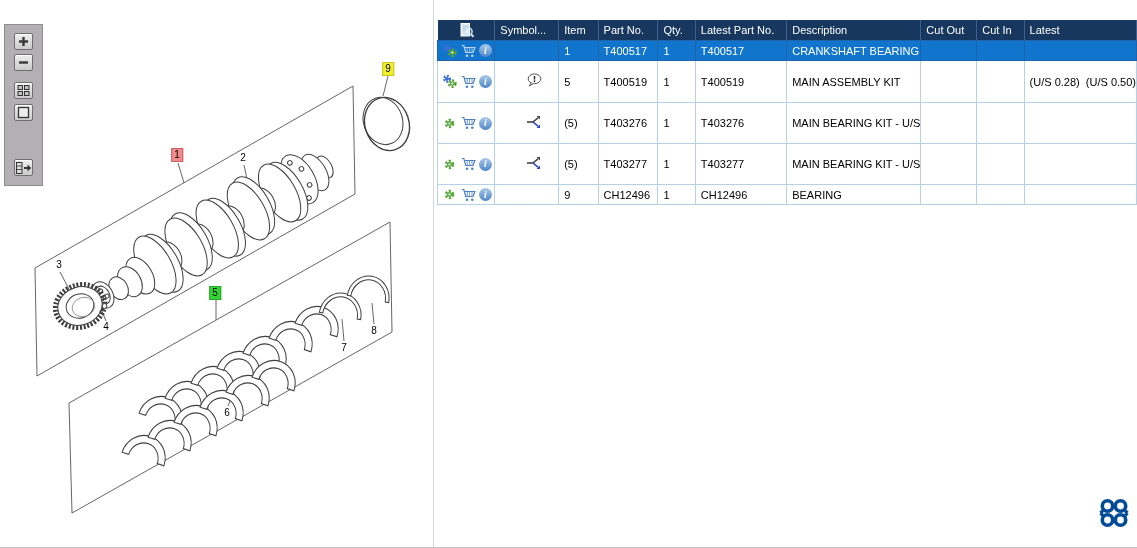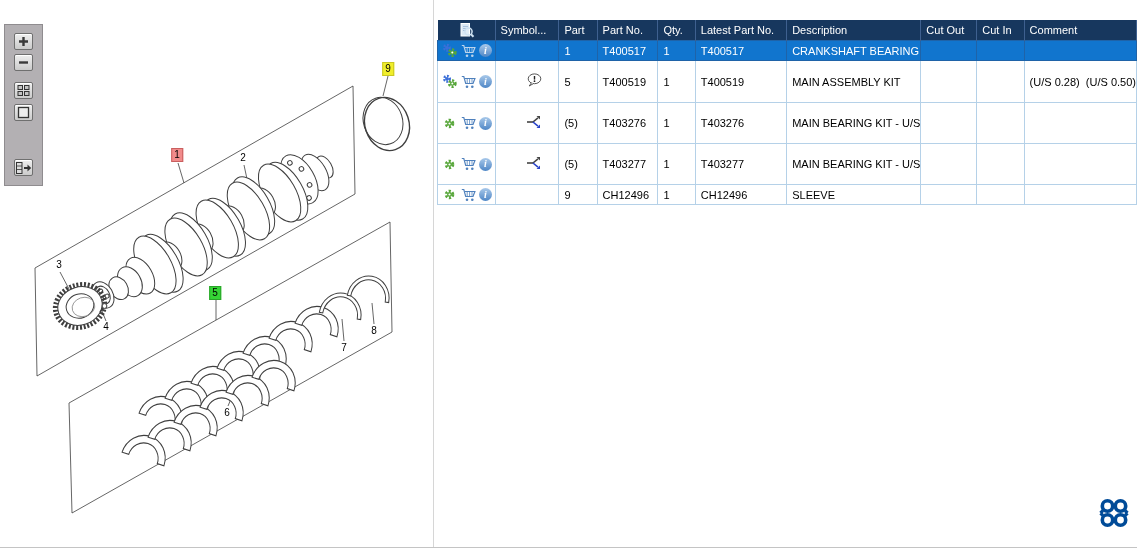--- a/index.html
+++ b/index.html
@@ -216,28 +216,28 @@
         <tr>
       <th class="icon-cell">
         <svg width="18" height="17" viewBox="0 0 18 17" style="display:block;margin:0 auto">
           <rect x="4" y="1.5" width="8.5" height="12.5" fill="#dce9f5" stroke="#fff" stroke-width="1"></rect>
           <path d="M6,4.5 H11 M6,6.5 H11 M6,8.5 H9" stroke="#9db7d6" stroke-width="0.8"></path>
           <circle cx="11.5" cy="9.5" r="3.6" fill="rgba(255,255,255,0.15)" stroke="#cfe2f2" stroke-width="1.5"></circle>
           <line x1="14" y1="12.2" x2="16.5" y2="14.8" stroke="#cfe2f2" stroke-width="2"></line>
         </svg>
       </th>
       <th>Symbol...</th>
-      <th>Part</th>
+      <th>Item</th>
       <th>Part No.</th>
       <th>Qty.</th>
       <th>Latest Part No.</th>
       <th>Description</th>
       <th>Cut Out</th>
       <th>Cut In</th>
-      <th>Comment</th>
+      <th>Latest</th>
     </tr>
 
     <tr class="selected">
       <td class="icon-cell"><span class="icon-strip">
         <svg width="16" height="15" viewBox="0 0 16 15">
           <circle cx="5" cy="4.8" r="2.8" fill="none" stroke="#3b6fd8" stroke-width="2.4" stroke-dasharray="1.8,1.4"></circle>
           <circle cx="5" cy="4.8" r="1.9" fill="#3b6fd8"></circle>
           <circle cx="10.3" cy="9.6" r="3.1" fill="none" stroke="#57a639" stroke-width="2.6" stroke-dasharray="2,1.5"></circle>
           <circle cx="10.3" cy="9.6" r="2.2" fill="#57a639"></circle>
                 <circle cx="10.3" cy="9.6" r="1" fill="#fff"></circle>
@@ -377,21 +377,21 @@
           <circle cx="6" cy="11.8" r="1.3" fill="#4f81bd"></circle>
                 <circle cx="11.3" cy="11.8" r="1.3" fill="#4f81bd"></circle>
         </svg>
         <span class="info-badge">i</span>
       </span></td>
       <td class="sym-cell"></td>
       <td>9</td>
       <td>CH12496</td>
       <td>1</td>
       <td>CH12496</td>
-      <td>SLEEVE</td>
+      <td>BEARING</td>
       <td></td>
       <td></td>
       <td></td>
     </tr>
   </tbody>
     </table>
 
   <div class="brand">
     <svg width="36" height="34" viewBox="0 0 36 34">
       <g fill="none" stroke="#004b98" stroke-width="3.6">

